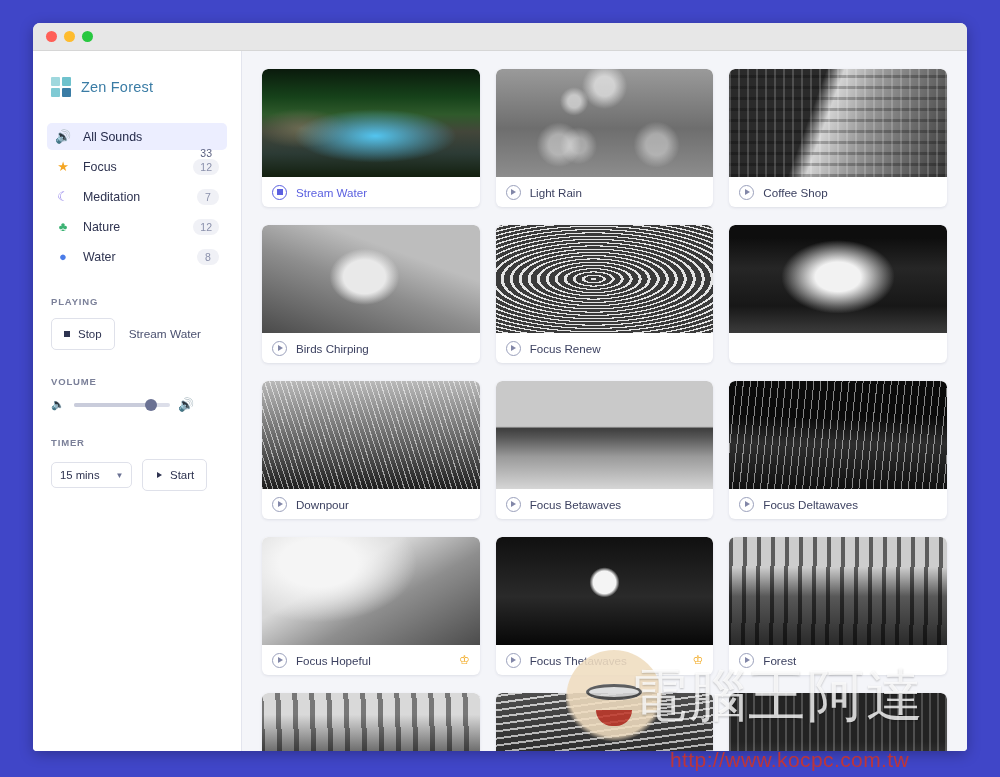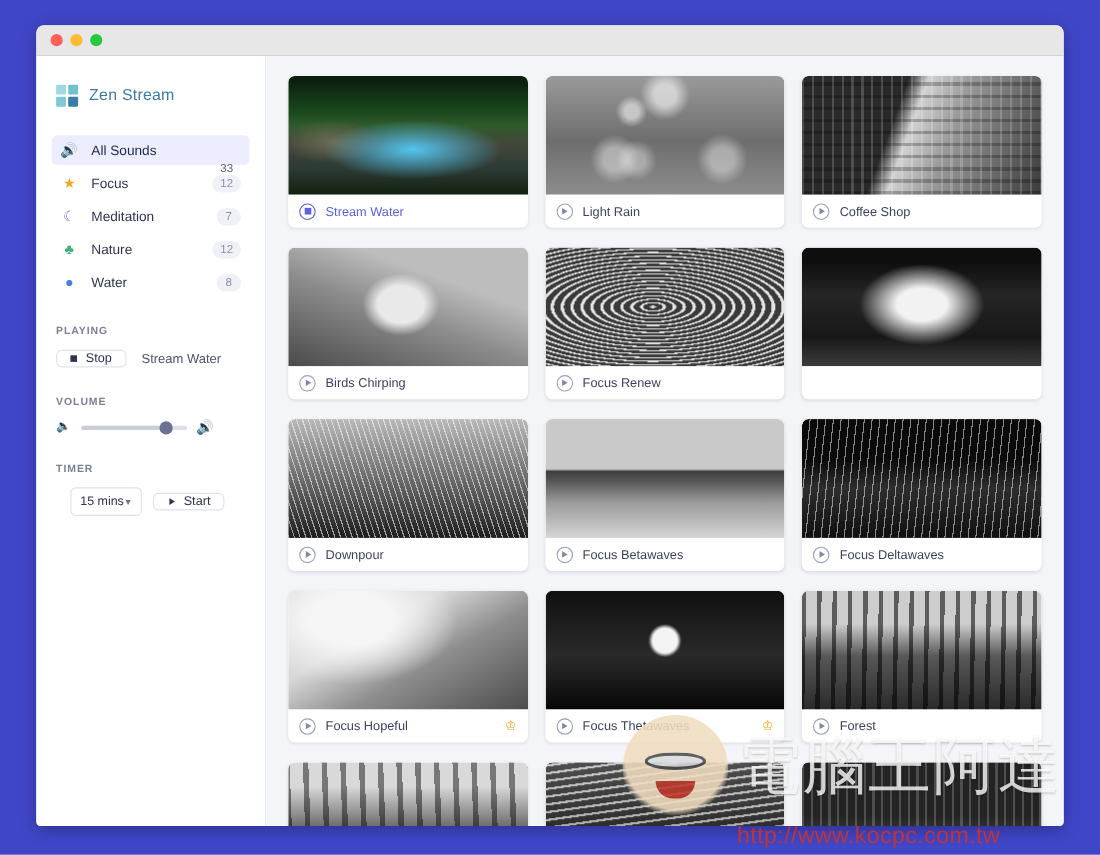--- a/index.html
+++ b/index.html
@@ -91,21 +91,21 @@
     font-size: 9.5px; letter-spacing: .85px;
     color: #7b8099; margin: 0 0 11px 4px; font-weight: 600;
   }
   .sec { margin-bottom: 26px; }
 
   .play-row { display: flex; align-items: center; gap: 14px; margin-left: 4px; }
   .btn {
     display: inline-flex; align-items: center; gap: 8px;
     border: 1px solid #dfe1ea; border-radius: 5px;
     background: #fff; color: #2e3350;
-    font-size: 11.5px; height: 16px; padding: 0 12px;
+    font-size: 11.5px; height: 32px; padding: 0 12px;
     cursor: pointer;
   }
   .now-playing { font-size: 11.8px; color: #4b5170; }
 
   .vol-row { display: flex; align-items: center; gap: 9px; margin-left: 4px; }
   .vol-track {
     position: relative; width: 96px; height: 4px;
     background: #dcdee9; border-radius: 2px; cursor: pointer;
   }
   .vol-fill { position: absolute; left:0; top:0; height:4px; background:#c9ccdb; border-radius:2px; }
@@ -113,24 +113,24 @@
     position: absolute; top: -4px;
     width: 12px; height: 12px; border-radius: 50%;
     background: #6a7193; transform: translateX(-50%);
   }
   .ico-sm { font-size: 11px; color: #3b4160; line-height: 1; }
   .ico-md { font-size: 13px; color: #3b4160; line-height: 1; }
 
   .timer-row { display: flex; align-items: center; gap: 10px; margin-left: 4px; }
   .select {
     display: inline-flex; align-items: center; justify-content: space-between;
-    gap: 0;
+    gap: 16px;
     border: 1px solid #dfe1ea; border-radius: 5px; background: #fff;
     font-size: 11.3px; color: #2e3350; height: 26px; padding: 0 8px;
-    min-width: 64px; cursor: pointer; margin-left: 13px;
+    min-width: 64px; cursor: pointer;
   }
   .caret { font-size: 8px; color: #6a7193; }
 
   
   .main {
     flex: 1 1 auto; min-width: 0;
     background: #f4f5f9;
     padding: 18px 20px 0 20px;
     overflow: hidden;
   }
@@ -242,21 +242,21 @@
     width: 56px; height: 16px; border-radius: 50%;
     box-shadow: 0 0 0 3px #4a4a4a inset;
     background: #dcdcdc;
   }
   .wm-face:after {
     content: ""; position: absolute; left: 30px; top: 60px;
     width: 36px; height: 16px; border-radius: 0 0 18px 18px;
     background: #c0392b;
   }
   .wm-cn {
-    position: absolute; left: 671px; top: 658px;
+    position: absolute; left: 630px; top: 658px;
     font-size: 57px; letter-spacing: 2px;
     color: rgba(255,255,255,.80);
     font-family: Liberation Mono, monospace;
     text-shadow: 0 1px 2px rgba(0,0,0,.22);
   }
   .wm-url {
     position: absolute; left: 670px; top: 748px;
     font-size: 21px; color: #c8342e; letter-spacing: .4px;
     font-family: "Liberation Sans", sans-serif;
     opacity: .92;
@@ -277,21 +277,21 @@
 
     <aside class="sidebar">
 
       <div class="brand">
         <span class="brand-logo">
           <i class="bl1"></i>
             <i class="bl2"></i>
             <i class="bl3"></i>
             <i class="bl4"></i>
         </span>
-        <span class="brand-name">Zen Stream</span>
+        <span class="brand-name">Zen Forest</span>
       </div>
 
       <nav class="nav" id="nav-root">
           <div class="nav-item active">
             <span class="nav-ico" style="color:#2f6fe4">🔊</span>
             <span class="nav-label">All Sounds</span>
             <span class="nav-count">33</span>
           </div>
           <div class="nav-item">
             <span class="nav-ico" style="color:#f5a623">★</span>

